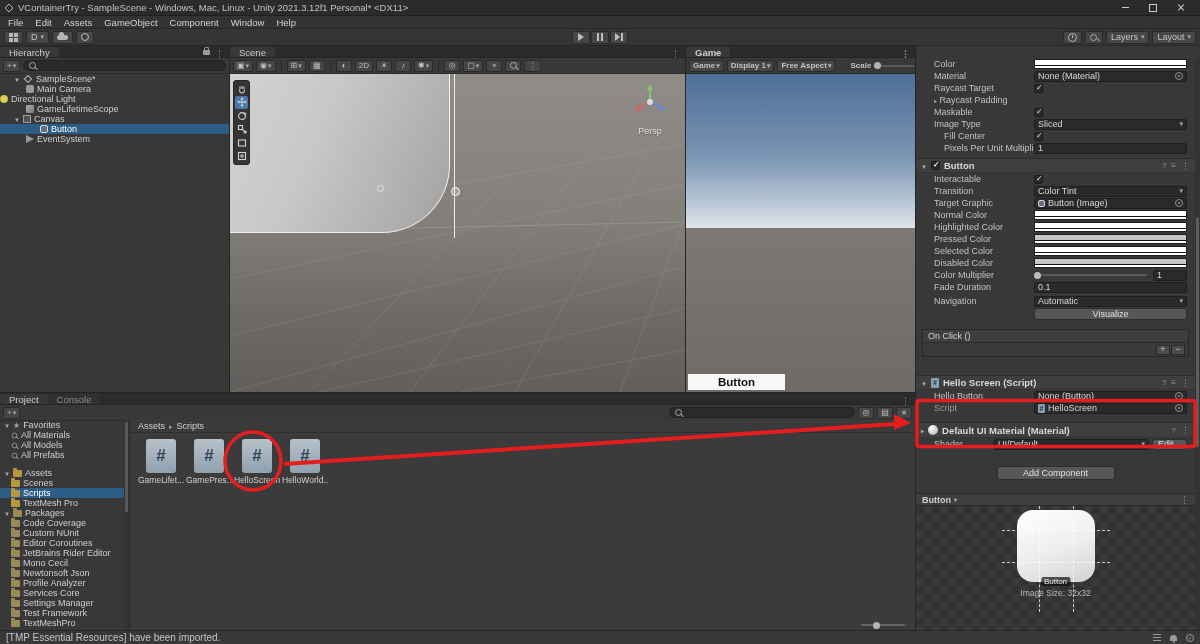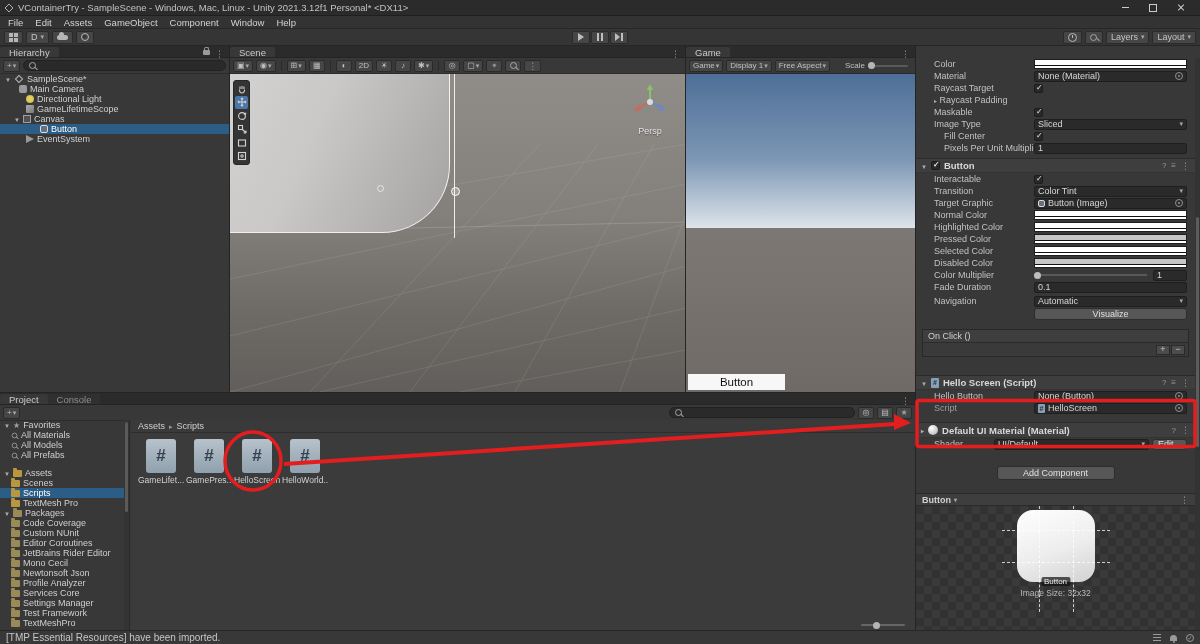--- a/index.html
+++ b/index.html
@@ -95,21 +95,21 @@
 .small-ring {position:absolute;left:147px;top:111px;width:7px;height:7px;border:1px solid rgba(255,255,255,.6);border-radius:50%;}
 .gizmo {position:absolute;left:398px;top:8px;}
 .persp-label {position:absolute;left:396px;top:52px;width:48px;text-align:center;font-size:9px;color:#e2e2e2;text-shadow:0 1px 1px rgba(0,0,0,.4);}
 .tool-palette {position:absolute;left:3px;top:6px;width:17px;background:#343434;border:1px solid #262626;
   border-radius:3px;display:flex;flex-direction:column;padding:1px;gap:0;}
 .tool {height:13.5px;display:flex;align-items:center;justify-content:center;border-radius:2px;}
 .tool.sel {background:#4a76a8;}
 .tool svg {stroke:#d2d2d2;fill:none;stroke-width:1.1;}
 
 
-#gamep {left:686px;top:46px;width:230px;height:346px;border-right:1px solid #242424;}
+#gamep {left:686px;top:46px;width:230px;height:346px;border-right:1px solid #242424;font-weight:bold;}
 #game-view {background:#7c7772;}
 .sky {position:absolute;left:0;top:0;right:0;height:154px;
   background:linear-gradient(180deg,#4d6f97 0%,#7c96b4 55%,#dde4ea 100%);}
 .ground {position:absolute;left:0;top:154px;right:0;bottom:0;background:linear-gradient(180deg,#7d7873,#6f6a66);}
 .game-button-label {position:absolute;left:2px;bottom:2px;width:97px;height:16px;background:#f7f7f7;
   color:#111;font-size:11.5px;display:flex;align-items:center;justify-content:center;}
 .scale-track {width:40px;height:2px;background:#5a5a5a;border-radius:1px;position:relative;flex-shrink:0;}
 .scale-thumb {position:absolute;left:0;top:-2.5px;width:7px;height:7px;border-radius:50%;background:#b5b5b5;}
 
 
@@ -291,30 +291,30 @@
       </span>
     </div>
     <div class="panel-toolbar">
       <span class="stb caret">+</span>
       <span class="searchbox">
         <span class="mag"></span>
         <input style="">
       </span>
     </div>
     <div class="tree-area">
-      <div class="hrow" style="padding-left:5px">
+      <div class="hrow" style="padding-left:14px">
         <span class="fold"></span>
         <span class="ico ico-scene"></span>
         <span>SampleScene*</span>
       </div>
-      <div class="hrow" style="padding-left:19px">
+      <div class="hrow" style="padding-left:26px">
         <span class="ico ico-camera"></span>
         <span>Main Camera</span>
       </div>
-      <div class="hrow" style="padding-left:26px">
+      <div class="hrow" style="">
         <span class="ico ico-light"></span>
         <span>Directional Light</span>
       </div>
       <div class="hrow" style="padding-left:26px">
         <span class="ico ico-cube"></span>
         <span>GameLifetimeScope</span>
       </div>
       <div class="hrow" style="padding-left:14px">
         <span class="fold"></span>
         <span class="ico ico-canvas"></span>

